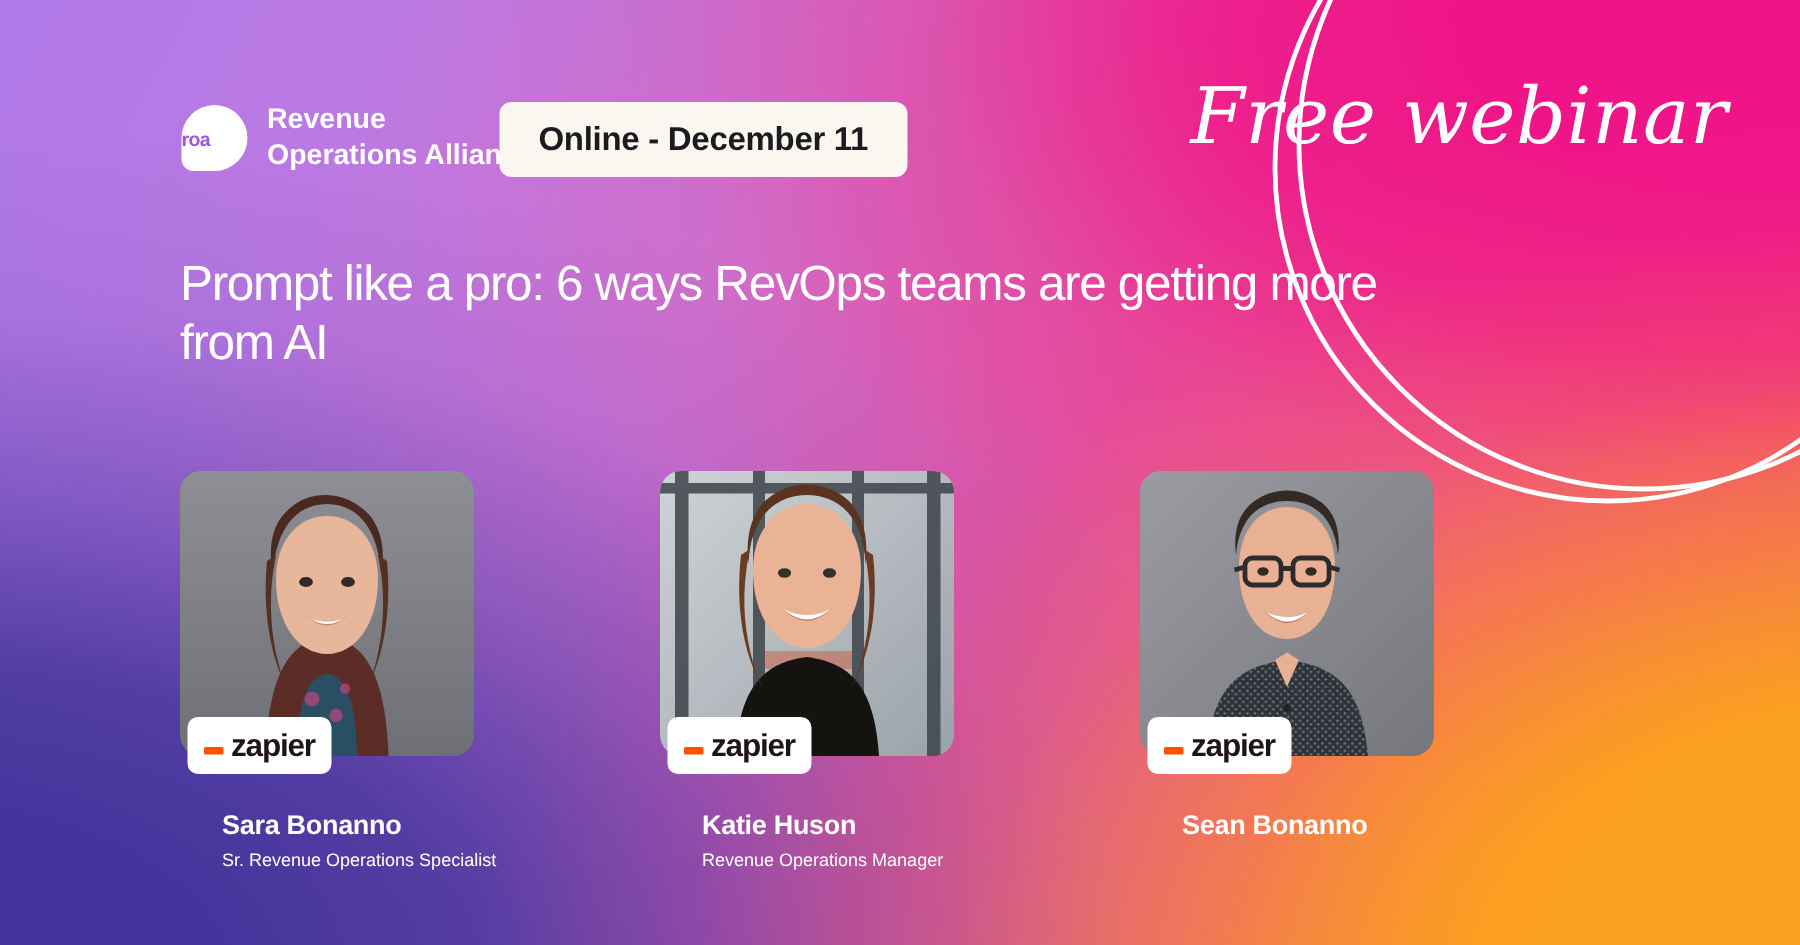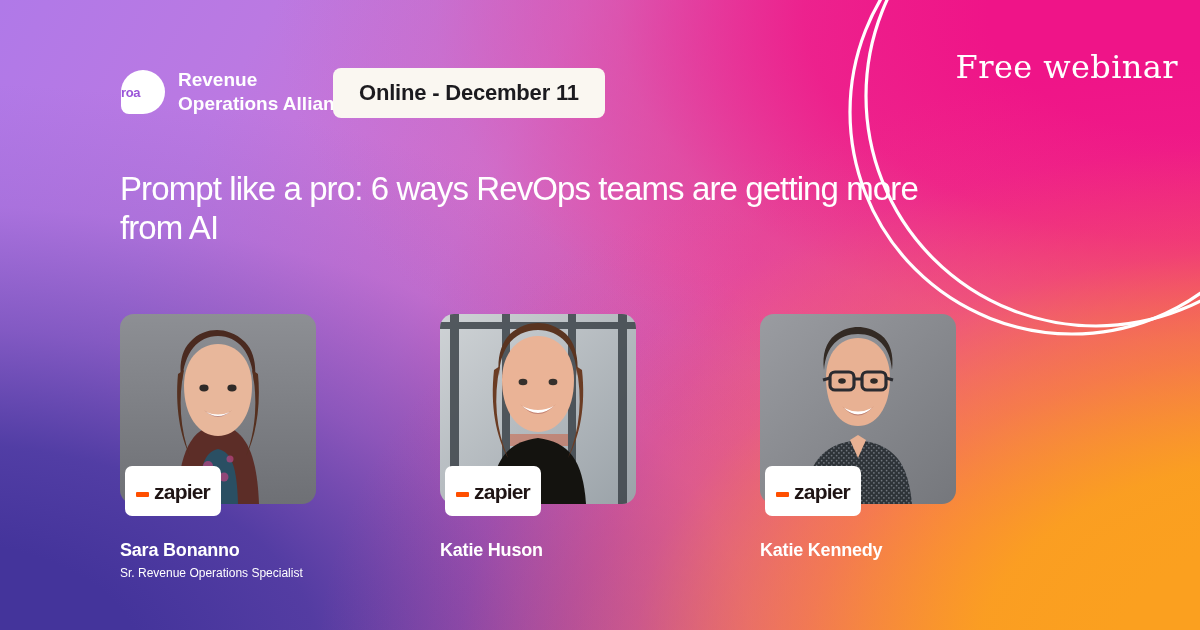--- a/index.html
+++ b/index.html
@@ -82,24 +82,25 @@
     font-size: 19px;
     line-height: 1.28;
     color: #ffffff;
     font-weight: 700;
     max-width: 180px;
   }
 
   
   .free-webinar {
     position: absolute;
-    right: 22px;
+    right: 48px;
     top: 48px;
     font-family: "DejaVu Serif", "Liberation Serif", serif;
-    font-size: 32px;
+    font-style: italic;
+    font-size: 52px;
     color: #ffffff;
     letter-spacing: 0.4px;
     white-space: nowrap;
   }
 
   
   .headline {
     position: absolute;
     left: 120px;
     top: 148px;
@@ -134,21 +135,21 @@
     inset: 0;
     border-radius: 14px;
     overflow: hidden;
   }
   .photo svg { display: block; width: 100%; height: 100%; }
 
   .zapier-badge {
     position: absolute;
     left: 5px;
     bottom: -12px;
-    height: 50px;
+    height: 38px;
     min-width: 96px;
     background: #ffffff;
     border-radius: 7px;
     display: flex;
     align-items: center;
     justify-content: center;
     gap: 5px;
     padding: 16px 11px;
     box-sizing: border-box;
   }
@@ -163,20 +164,21 @@
   .zapier-word {
     font-size: 21px;
     font-weight: 700;
     color: #201515;
     letter-spacing: -0.8px;
     line-height: 1;
   }
 
   .speaker-meta {
     margin-top: 36px;
+    margin-left: 28px;
   }
   .speaker-name {
     font-size: 18px;
     font-weight: 700;
     color: #ffffff;
     letter-spacing: -0.2px;
     margin-bottom: 5px;
   }
   .speaker-role {
     font-size: 12px;
@@ -287,20 +289,21 @@
             <path d="M80 90q18 18 36 0q-18 20-36 0z" fill="#9c4f4f" opacity="0.5"></path>
           </svg>
         </div>
         <div class="zapier-badge">
           <span class="zapier-dash"></span>
           <span class="zapier-word">zapier</span>
         </div>
       </div>
       <div class="speaker-meta">
         <div class="speaker-name">Katie Huson</div>
+        <div class="speaker-role">Revenue Operations Manager</div>
       </div>
     </div>
 
     <div class="speaker">
       <div class="photo-wrap">
         <div class="photo">
           <svg viewBox="0 0 196 190" preserveAspectRatio="xMidYMid slice">
             <defs>
               <linearGradient id="bg3" x1="0" y1="0" x2="1" y2="1">
                 <stop offset="0" stop-color="#9a9ca1"></stop>
@@ -335,18 +338,18 @@
             <path d="M84 94q14 13 28 0q-14 7-28 0z" fill="#ffffff"></path>
             <path d="M82 92q16 17 32 0q-16 19-32 0z" fill="#945050" opacity="0.5"></path>
           </svg>
         </div>
         <div class="zapier-badge">
           <span class="zapier-dash"></span>
           <span class="zapier-word">zapier</span>
         </div>
       </div>
       <div class="speaker-meta">
-        <div class="speaker-name">Katie Kennedy</div>
+        <div class="speaker-name">Sean Bonanno</div>
       </div>
     </div>
 
   </div>
 </div>
 
 </body></html>

